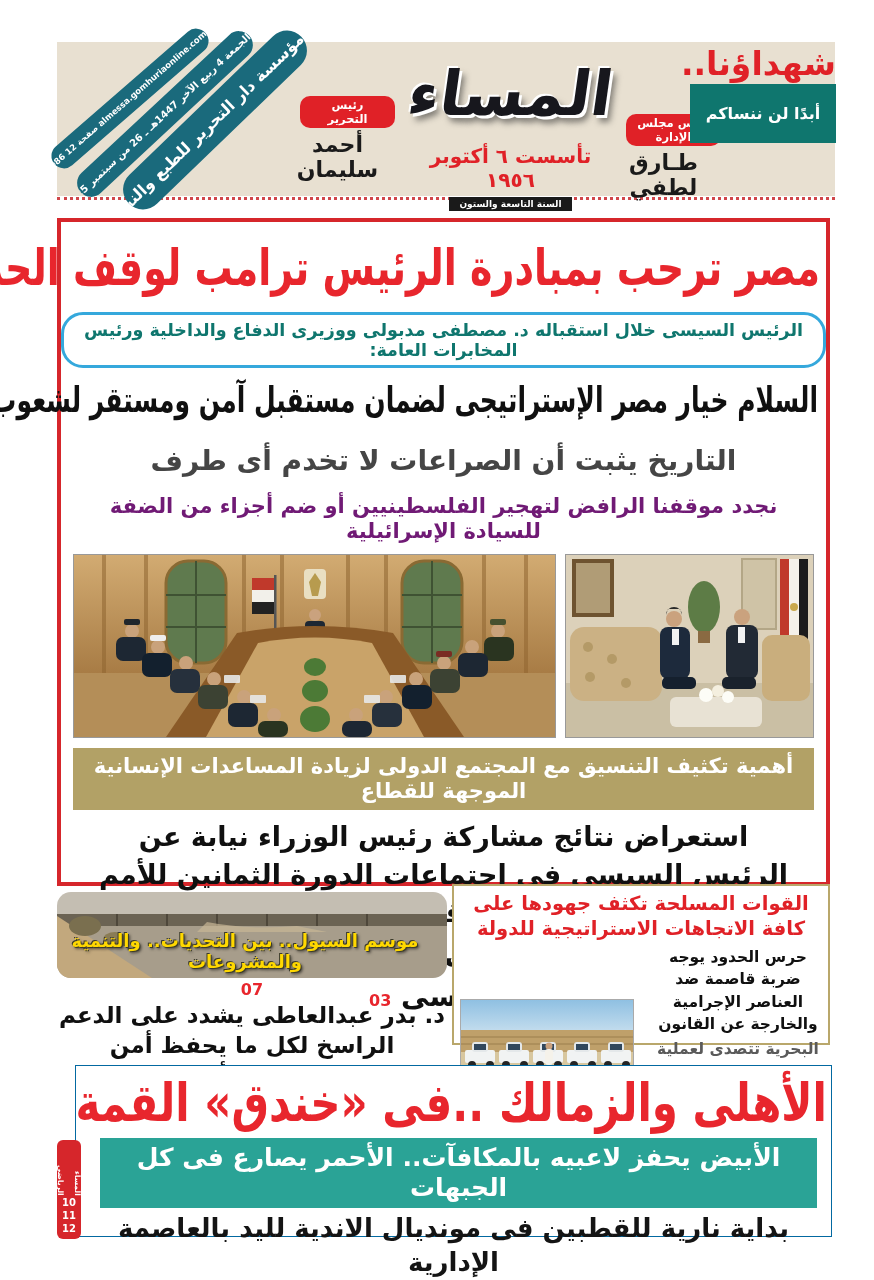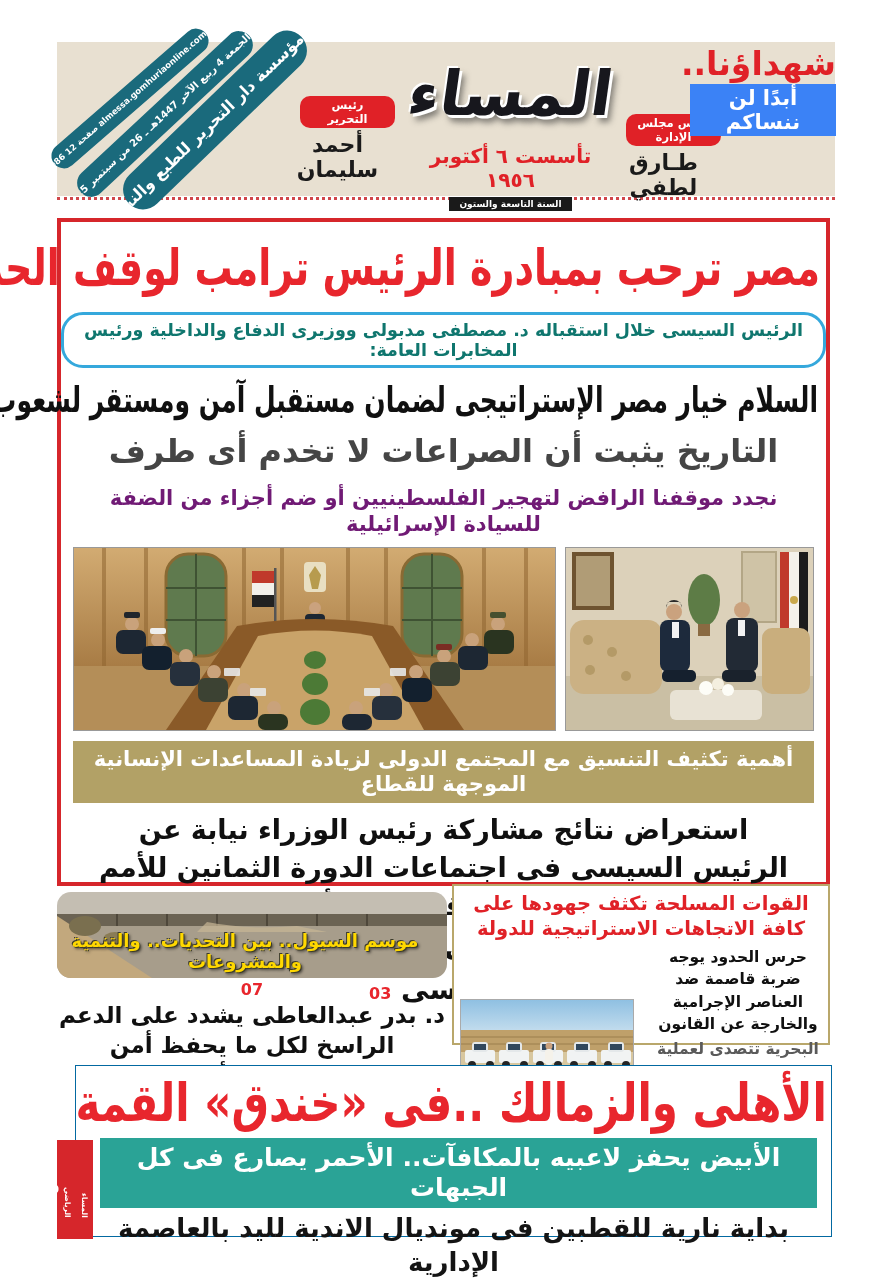--- a/index.html
+++ b/index.html
@@ -27,32 +27,32 @@
           padding:2px 10px;margin-top:4px;}
 
   .red-pill{display:inline-block;background:#e02127;color:#fff;font-size:11.5px;font-weight:bold;
           border-radius:10px;padding:2px 10px;margin-left:20px;}
   .person-name{font-size:22px;font-weight:bold;color:#1a1a1a;margin-top:4px;}
   .editor-block{position:absolute;left:280px;top:96px;width:115px;text-align:center;z-index:2;}
   .chairman-block{position:absolute;left:606px;top:114px;width:115px;text-align:center;z-index:2;}
 
   .shohada{position:absolute;left:690px;top:46px;width:146px;text-align:center;z-index:2;}
   .shohada-red{color:#e02127;font-size:33px;font-weight:bold;letter-spacing:-1px;line-height:1.1;}
-  .shohada-box{background:#3b82f6;color:#fff;font-size:21px;font-weight:bold;padding:2px 6px;margin-top:2px;}
+  .shohada-box{background:#0f766e;color:#fff;font-size:16px;font-weight:bold;padding:20px 6px;margin-top:2px;}
 
   
   .lead-box{position:absolute;left:57px;top:218px;width:773px;height:668px;border:4px solid #d6262b;
           box-sizing:border-box;background:#fff;text-align:center;}
   .h-lead{color:#e8262d;font-size:38px;font-weight:bold;letter-spacing:-1px;height:72px;line-height:72px;
           margin:10px 6px 4px;transform:scaleY(1.3);white-space:nowrap;}
   .kicker{display:inline-block;border:3px solid #35a8dc;border-radius:22px;color:#0f766e;background:#fff;
           font-size:17.5px;font-weight:bold;padding:5px 18px;margin:4px 0 0;}
   .deck1{color:#101010;font-size:25px;font-weight:bold;height:46px;line-height:46px;margin:10px 8px 0;
           transform:scaleY(1.4);white-space:nowrap;}
-  .deck2{color:#454545;font-size:32px;font-weight:bold;margin:8px 8px 0;line-height:1.2;}
+  .deck2{color:#454545;font-size:28px;font-weight:bold;margin:20px 8px 0;line-height:1.2;}
   .deck3{color:#701a75;font-size:21px;font-weight:bold;margin:16px 10px 0;line-height:1.2;}
   .photos-row{display:flex;gap:9px;margin:10px 12px 0;direction:ltr;}
   .photo-frame{border:1px solid #999;background:#d9cfc0;overflow:hidden;}
   .photo-left{width:482px;height:182px;}
   .photo-right{width:248px;height:182px;}
   .gold-banner{background:#b2a166;color:#fff;font-size:21px;font-weight:bold;margin:10px 12px 0;
           padding:6px 4px;line-height:1.2;}
   .deck4{color:#101010;font-size:27px;font-weight:bold;margin:8px 26px 0;line-height:1.4;}
   .deck5{color:#101010;font-size:28px;font-weight:bold;margin:6px 10px 0;line-height:1.4;}
   .page-ref{color:#e8262d;font-size:16px;font-weight:bold;}
@@ -75,22 +75,22 @@
   .forces-deck2{color:#5a5a5a;font-size:15.5px;font-weight:bold;line-height:1.45;margin-top:2px;}
 
   
   .sports-box{position:absolute;left:75px;top:1065px;width:757px;height:172px;border:1px solid #0369a1;
           box-sizing:border-box;background:#fff;text-align:center;}
   .sports-headline{color:#e8262d;font-size:42px;font-weight:bold;height:58px;line-height:58px;
           margin:8px 4px 6px;transform:scaleY(1.25);white-space:nowrap;}
   .sports-banner{background:#2aa396;color:#fff;font-size:25px;font-weight:bold;margin:6px 14px 0 24px;
           padding:5px 4px;line-height:1.2;}
   .sports-deck{color:#141414;font-size:26px;font-weight:bold;margin:4px 8px 0;line-height:1.3;}
-  .sports-tab{position:absolute;left:57px;top:1140px;width:36px;height:99px;background:#d6262b;z-index:4;
-          display:flex;flex-direction:row;align-items:center;justify-content:flex-start;}
+  .sports-tab{position:absolute;left:57px;top:1140px;width:24px;height:99px;background:#d6262b;z-index:4;
+          display:flex;flex-direction:column;align-items:center;justify-content:flex-start;border-radius:6px;}
   .sports-tab-label{writing-mode:vertical-rl;color:#fff;font-size:7.5px;font-weight:bold;height:56px;
           line-height:17px;}
   .sports-tab-page{color:#fff;font-size:10px;font-weight:bold;line-height:13px;}
 </style>
 </head>
 <body>
 
 <div class="page">
 
   <div class="masthead-bg"></div>

